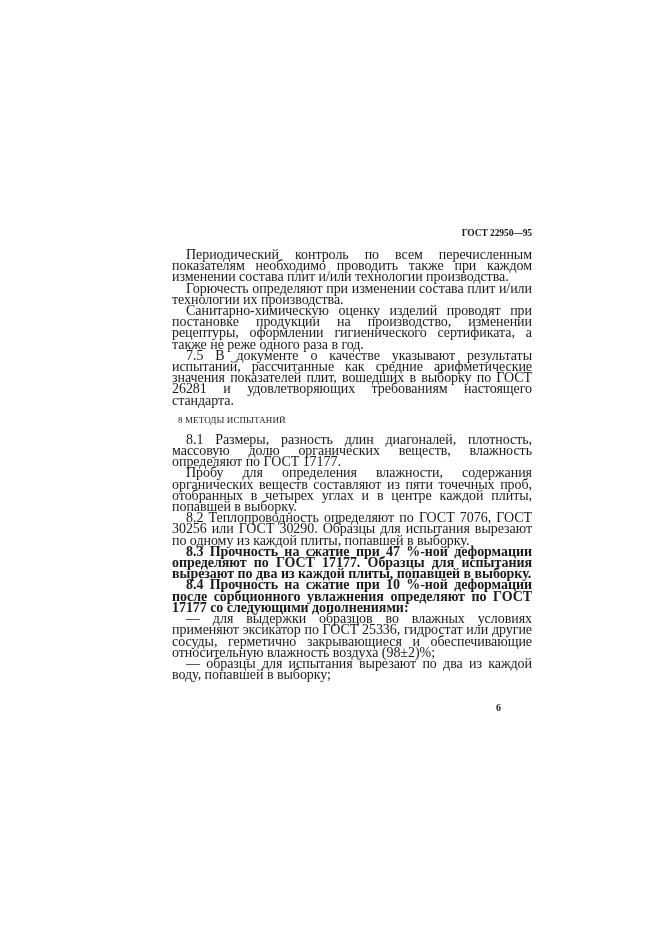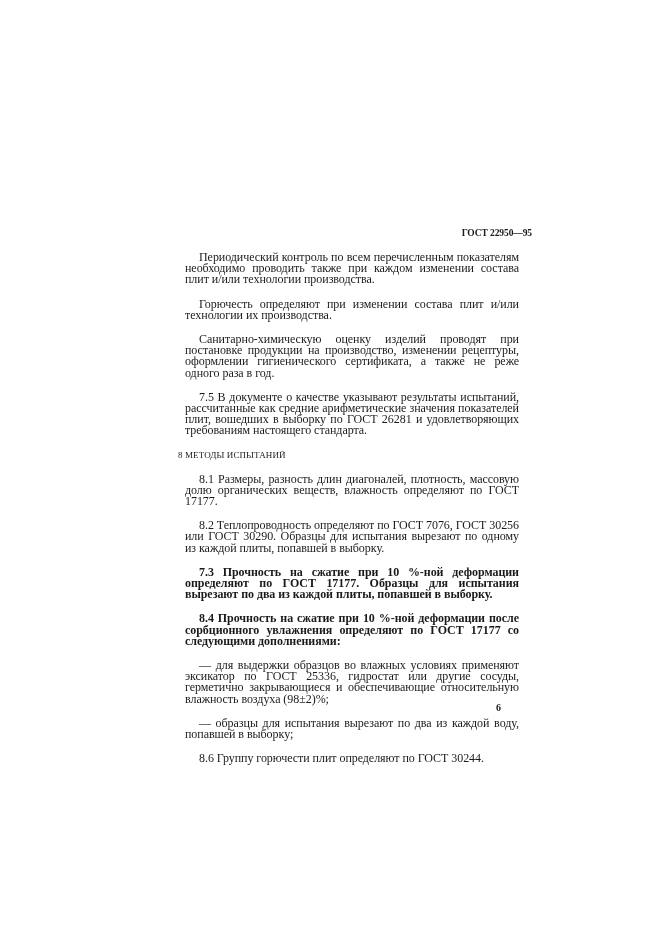--- a/index.html
+++ b/index.html
@@ -23,25 +23,25 @@
     }
     .doc-header {
       text-align: right;
       font-weight: bold;
       font-size: 9.5px;
       line-height: 11px;
       letter-spacing: -0.1px;
       margin-bottom: 10px;
     }
     .para {
-      font-size: 12px;
+      font-size: 14px;
       line-height: 11.2px;
       text-align: justify;
       text-indent: 14px;
-      margin: 13px;
+      margin: 0;
       letter-spacing: -0.05px;
     }
     .para.bold {
       font-weight: bold;
     }
     .section-title {
       font-weight: normal;
       font-size: 9px;
       line-height: 11px;
       margin: 9px 0 8px 6px;
@@ -63,21 +63,21 @@
   <div class="doc-header">ГОСТ 22950—95</div>
 
   <p class="para">Периодический контроль по всем перечисленным показателям необходимо проводить также при каждом изменении состава плит и/или технологии производства.</p>
   <p class="para">Горючесть определяют при изменении состава плит и/или технологии их производства.</p>
   <p class="para">Санитарно-химическую оценку изделий проводят при постановке продукции на производство, изменении рецептуры, оформлении гигиенического сертификата, а также не реже одного раза в год.</p>
   <p class="para">7.5 В документе о качестве указывают результаты испытаний, рассчитанные как средние арифметические значения показателей плит, вошедших в выборку по ГОСТ 26281 и удовлетворяющих требованиям настоящего стандарта.</p>
 
   <div class="section-title">8 МЕТОДЫ ИСПЫТАНИЙ</div>
 
   <p class="para">8.1 Размеры, разность длин диагоналей, плотность, массовую долю органических веществ, влажность определяют по ГОСТ 17177.</p>
+  <p class="para">Пробу для определения влажности, содержания органических веществ составляют из пяти точечных проб, отобранных в четырех углах и в центре каждой плиты, попавшей в выборку.</p>
   <p class="para">8.2 Теплопроводность определяют по ГОСТ 7076, ГОСТ 30256 или ГОСТ 30290. Образцы для испытания вырезают по одному из каждой плиты, попавшей в выборку.</p>
-  <p class="para bold">7.3 Прочность на сжатие при 10 %-ной деформации определяют по ГОСТ 17177. Образцы для испытания вырезают по два из каждой плиты, попавшей в выборку.</p>
+  <p class="para bold">8.3 Прочность на сжатие при 47 %-ной деформации определяют по ГОСТ 17177. Образцы для испытания вырезают по два из каждой плиты, попавшей в выборку.</p>
   <p class="para bold">8.4 Прочность на сжатие при 10 %-ной деформации после сорбционного увлажнения определяют по ГОСТ 17177 со следующими дополнениями:</p>
   <p class="para">— для выдержки образцов во влажных условиях применяют эксикатор по ГОСТ 25336, гидростат или другие сосуды, герметично закрывающиеся и обеспечивающие относительную влажность воздуха (98±2)%;</p>
   <p class="para">— образцы для испытания вырезают по два из каждой воду, попавшей в выборку;</p>
-  <p class="para">8.6 Группу горючести плит определяют по ГОСТ 30244.</p>
 </div>
 
 <div class="page-number">6</div>
 
 </body></html>

